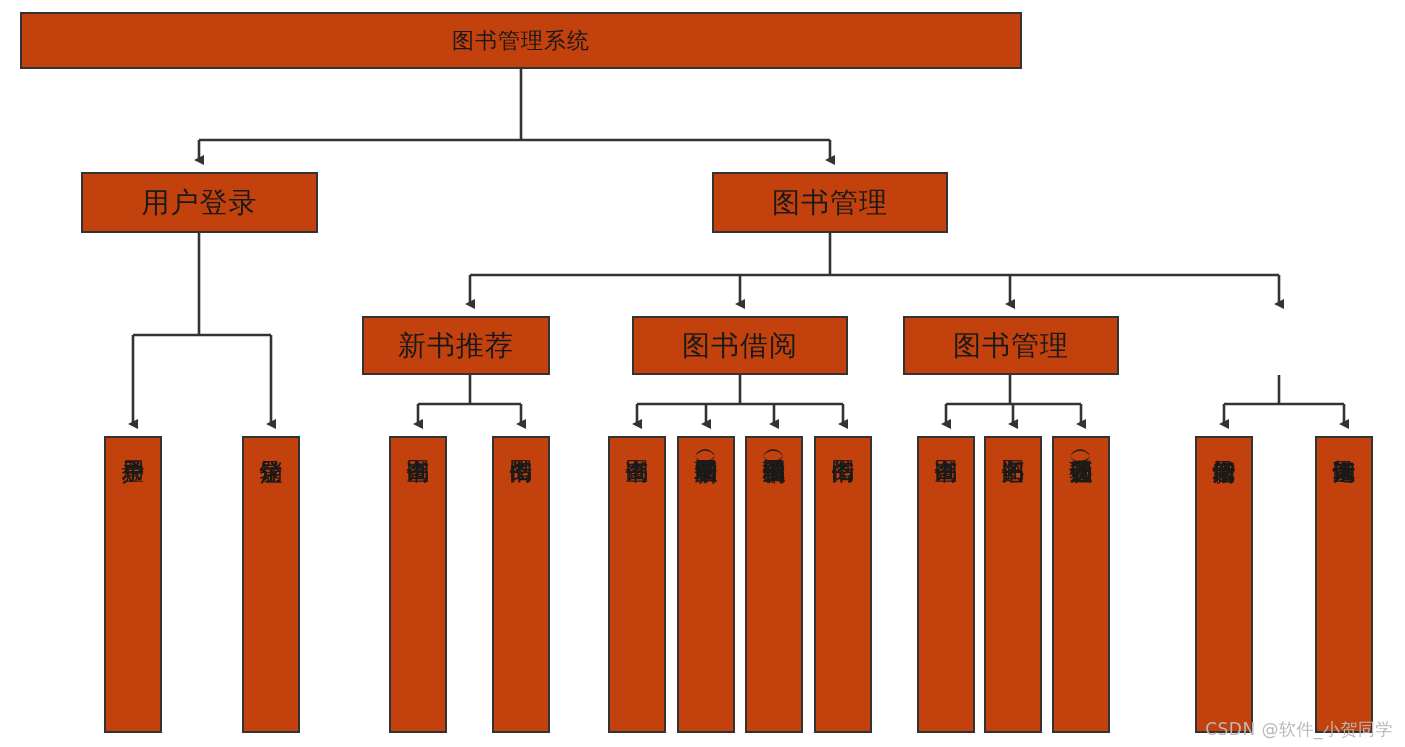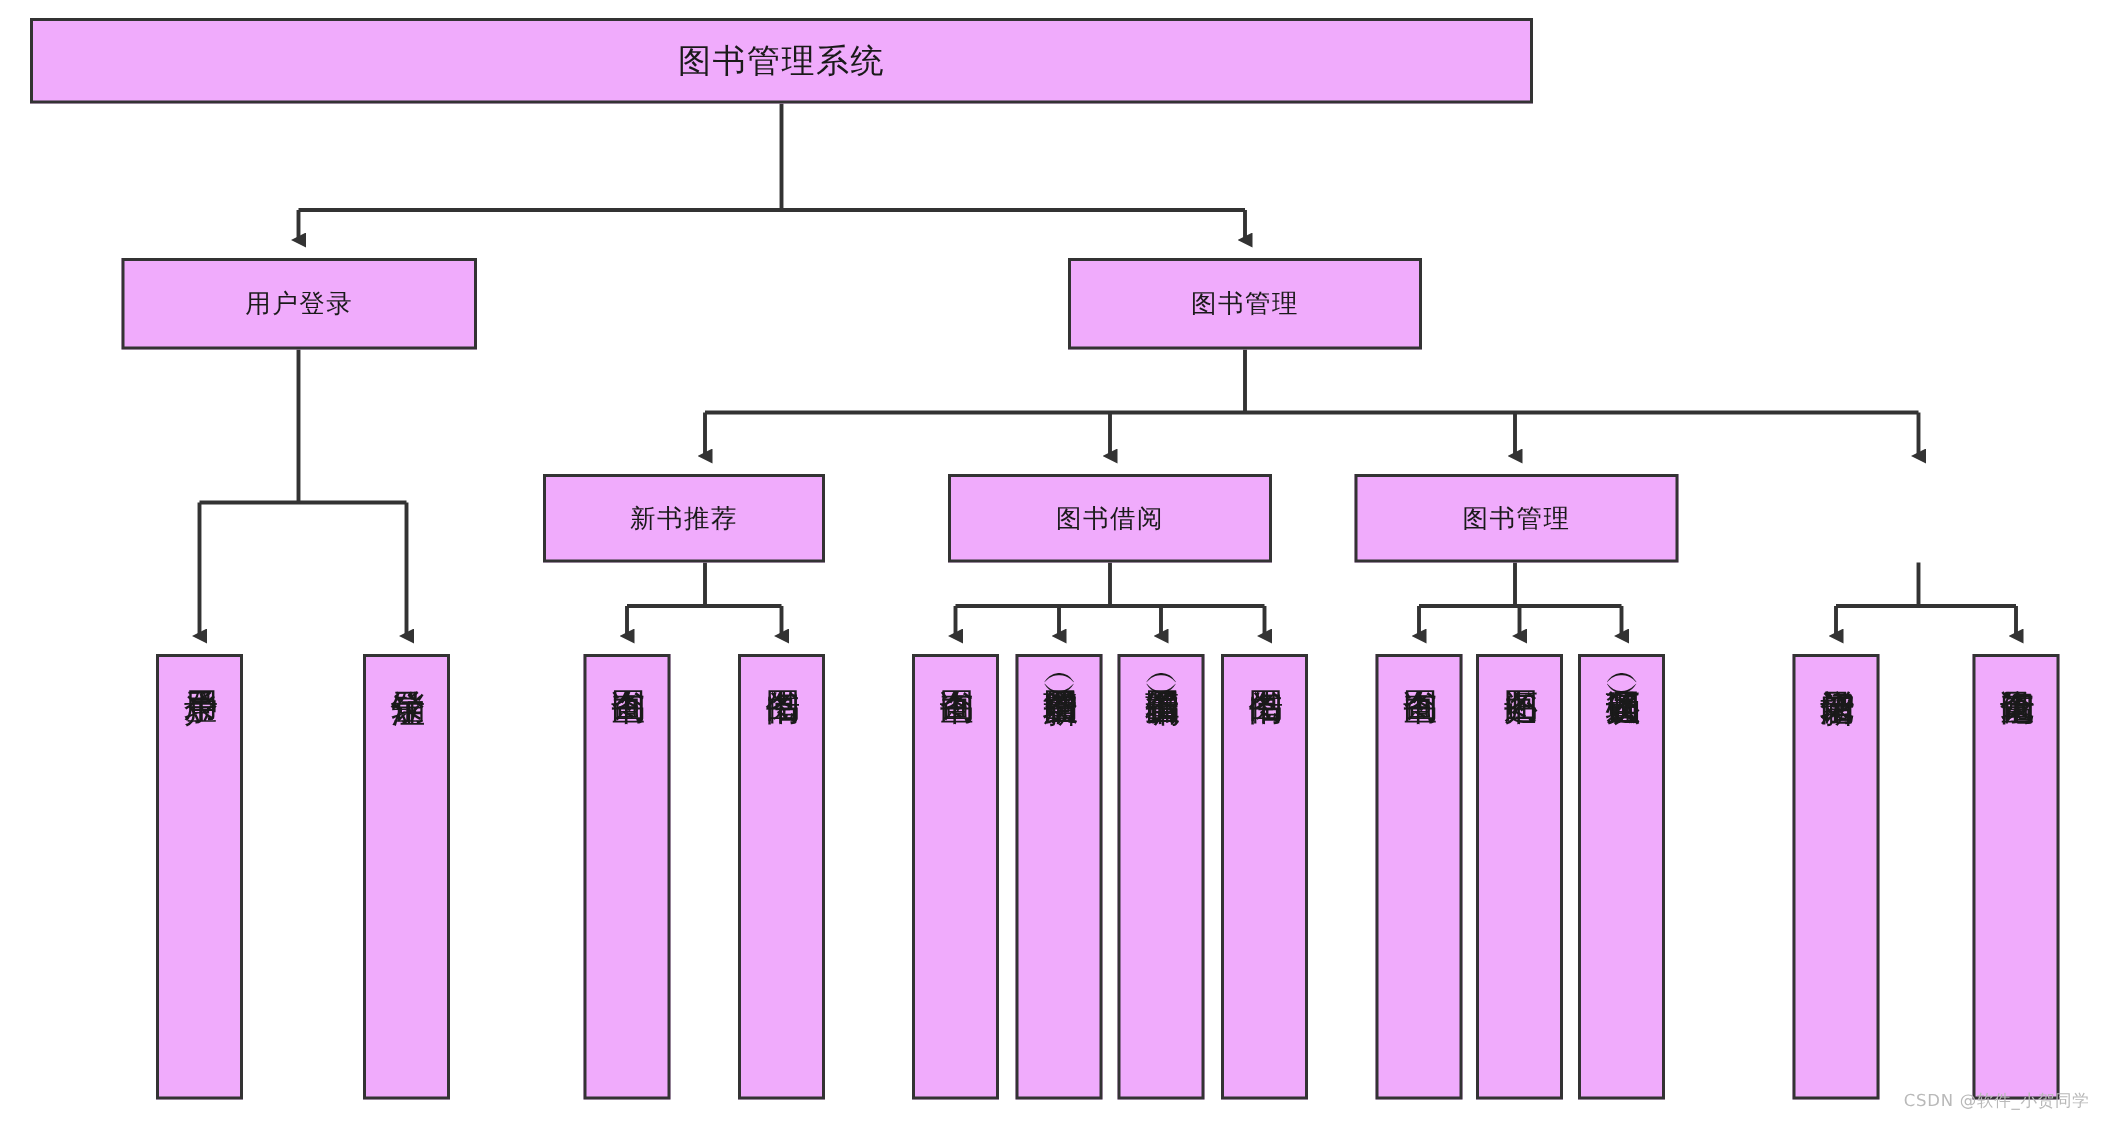--- a/index.html
+++ b/index.html
@@ -22,29 +22,29 @@
     position: absolute;
     left: 0;
     top: 0;
     width: 1405px;
     height: 747px;
     pointer-events: none;
   }
   .node {
     position: absolute;
     box-sizing: border-box;
-    background: #f0abfc;
+    background: #c2410c;
     border: 2px solid #333333;
     display: flex;
     align-items: center;
     justify-content: center;
     color: #1a1a1a;
   }
   .node.horiz {
-    font-size: 17px;
+    font-size: 28px;
     letter-spacing: 1px;
   }
   .node.vert {
     font-size: 23px;
     line-height: 1.18;
     letter-spacing: 0px;
     writing-mode: vertical-rl;
     text-orientation: upright;
     align-items: flex-start;
     justify-content: flex-start;
@@ -57,21 +57,21 @@
     display: block;
     margin: 0 auto;
   }
   .node.title {
     font-size: 22px;
   }
   .watermark {
     position: absolute;
     right: 12px;
     bottom: 6px;
-    font-size: 11px;
+    font-size: 17px;
     color: #b9b9b9;
     letter-spacing: 0.5px;
     white-space: nowrap;
   }
 </style>
 </head>
 <body>
 
 <div id="canvas">
 

